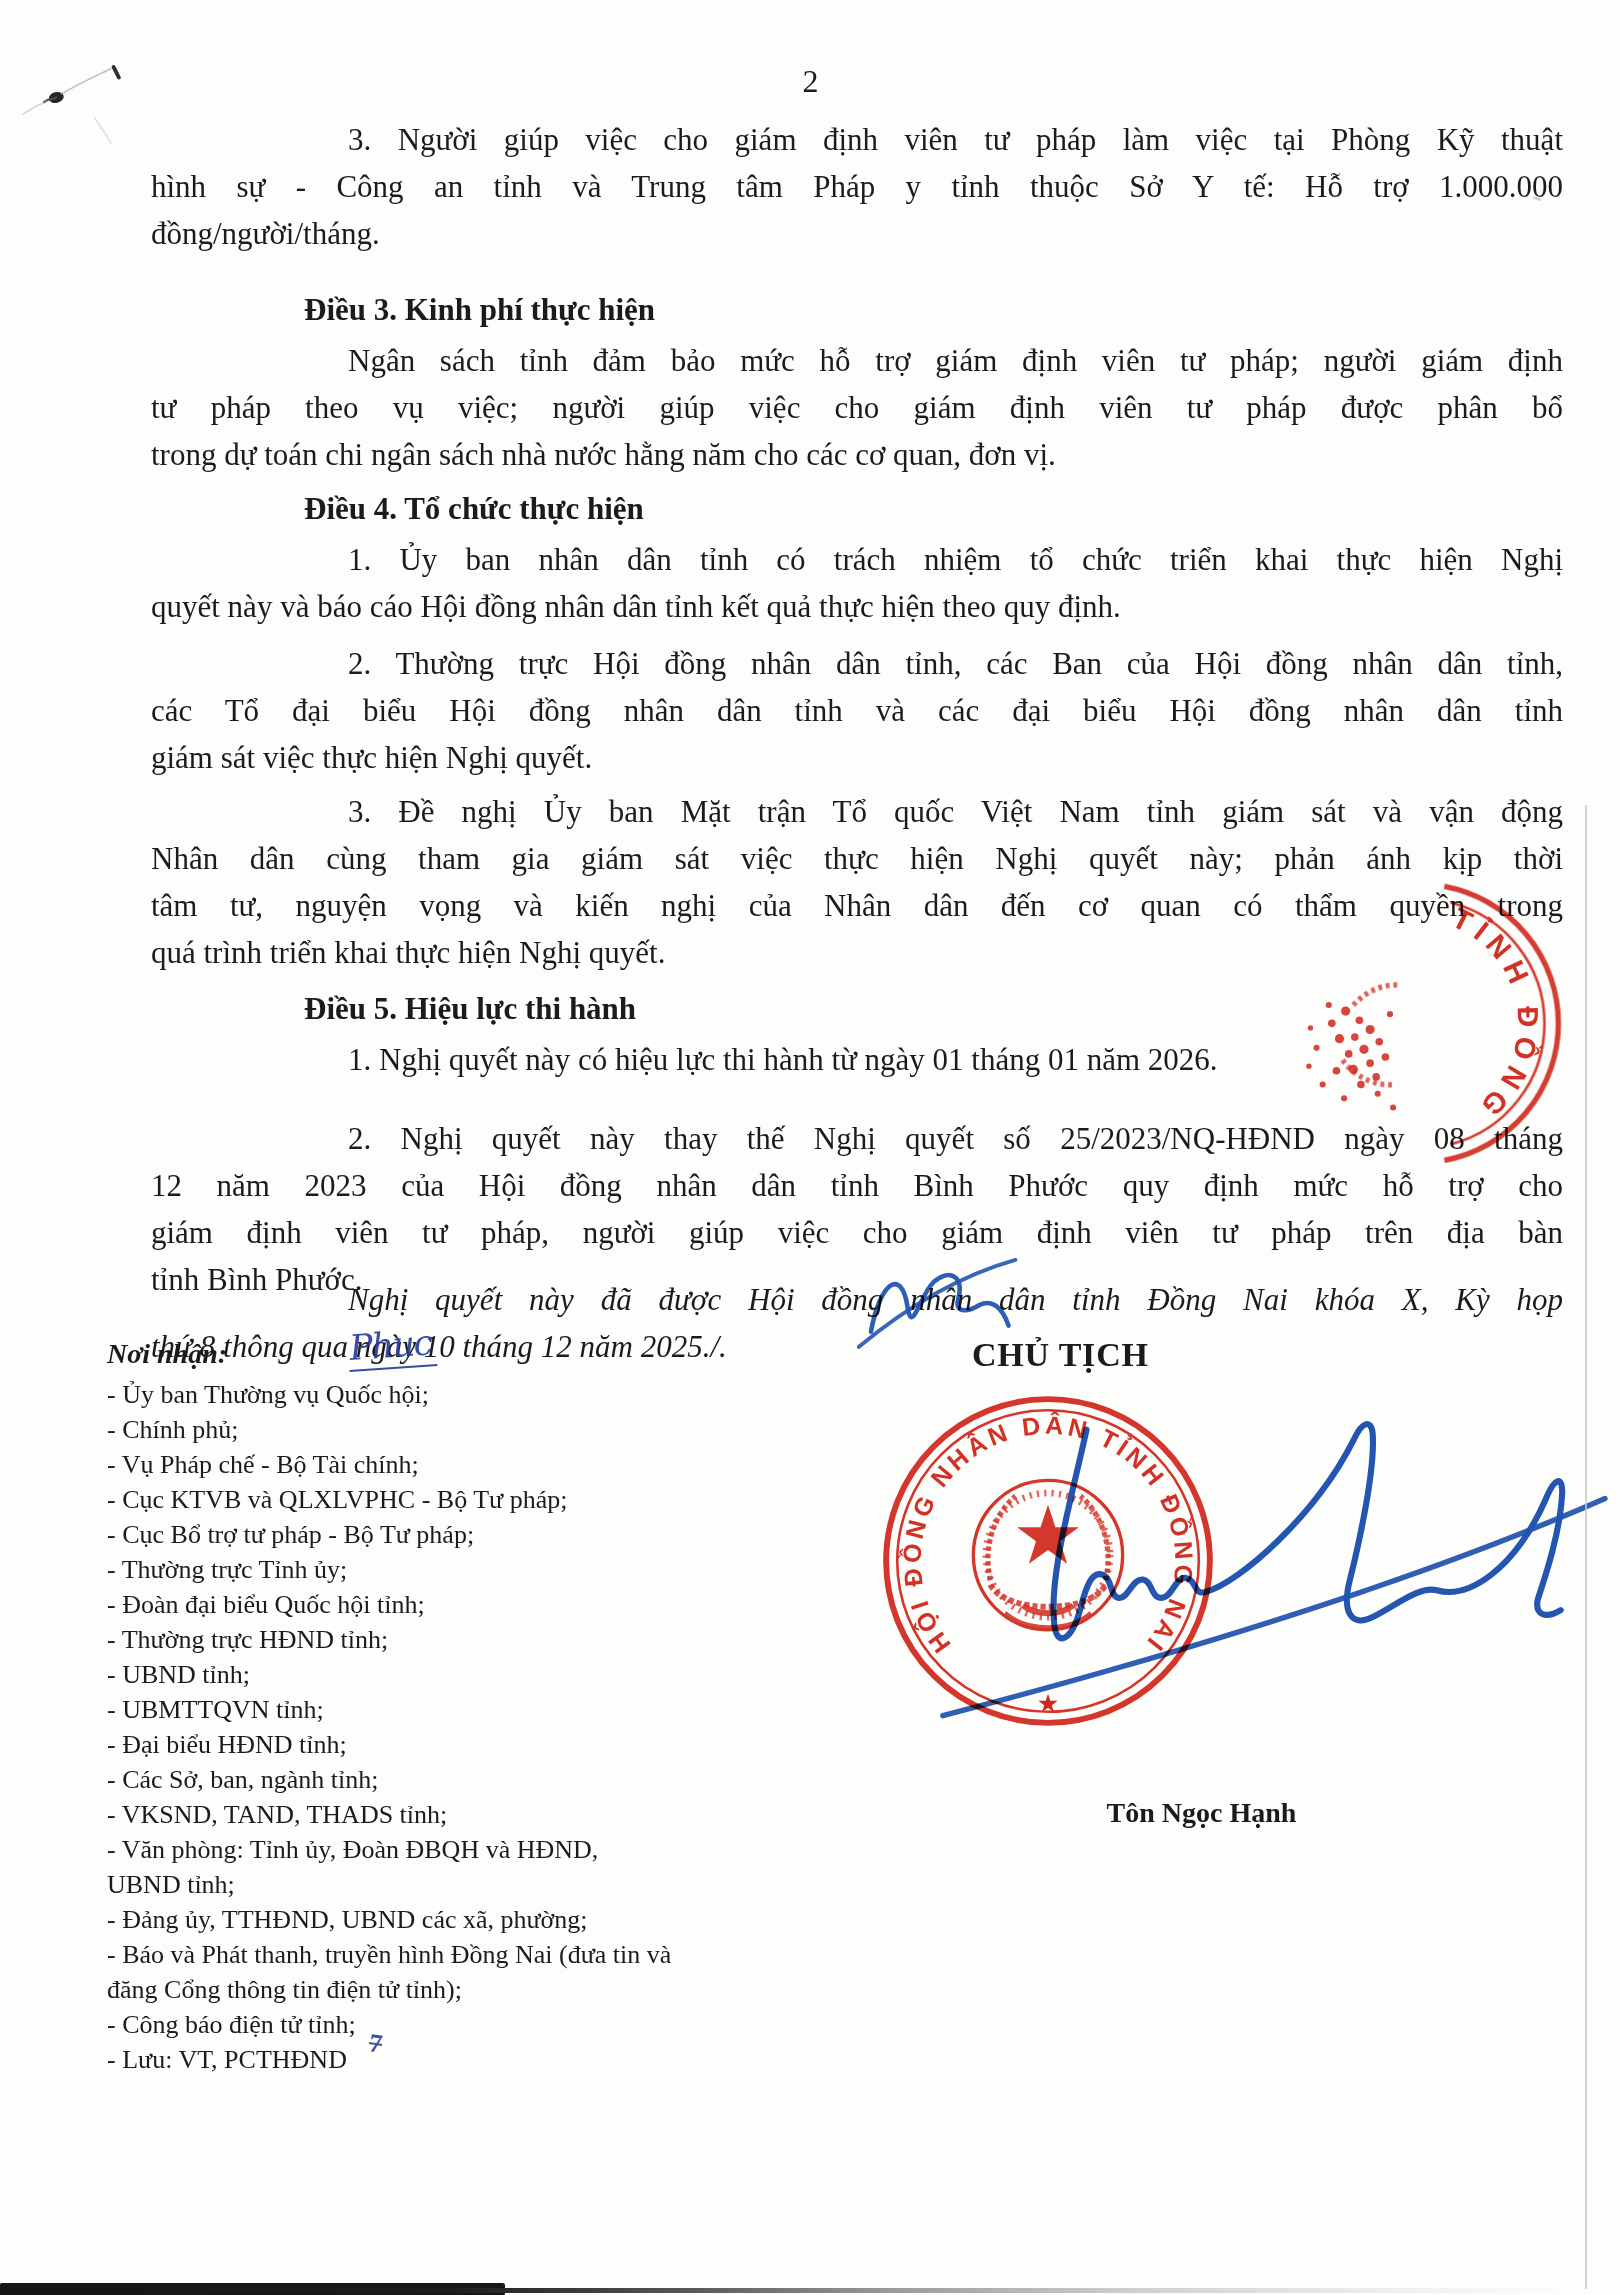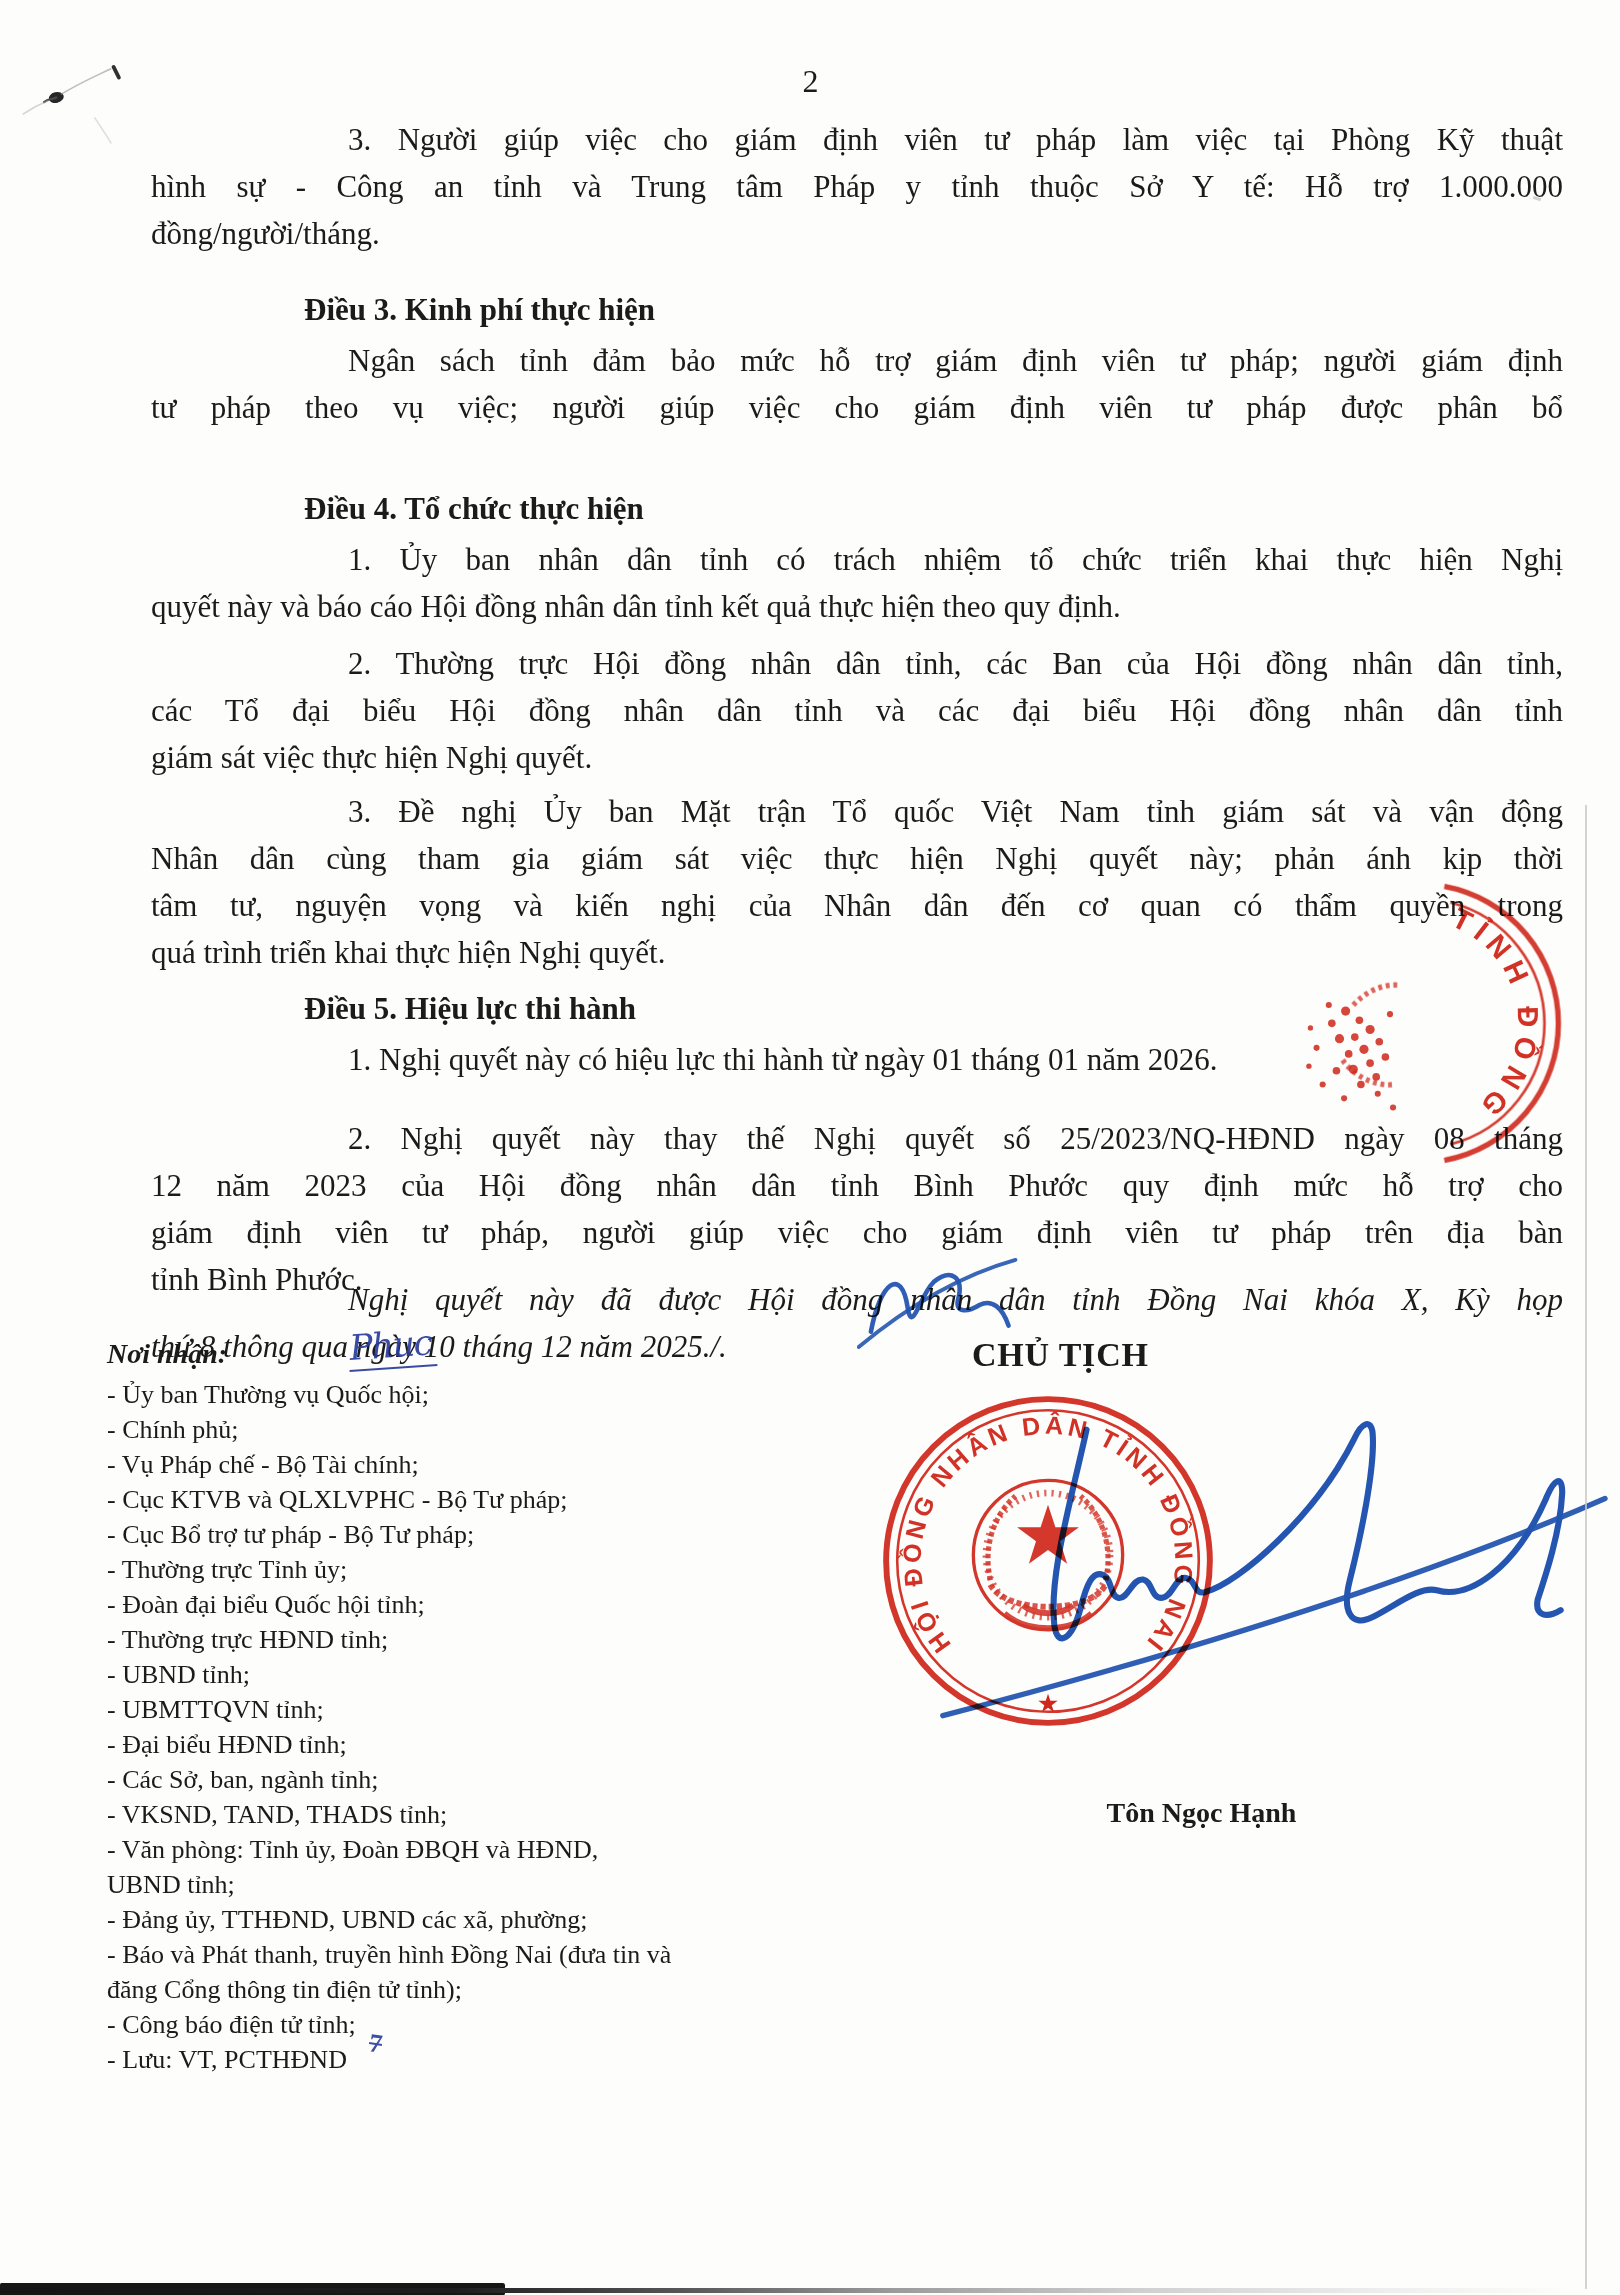--- a/index.html
+++ b/index.html
@@ -62,20 +62,21 @@
 
   <div class="abs textcol" style="top:116px">
       <div class="jline first">3. Người giúp việc cho giám định viên tư pháp làm việc tại Phòng Kỹ thuật</div>
       <div class="jline">hình sự - Công an tỉnh và Trung tâm Pháp y tỉnh thuộc Sở Y tế: Hỗ trợ 1.000.000</div>
       <div class="jline last">đồng/người/tháng.</div>
     </div>
   <div class="abs heading" style="top:288px">Điều 3. Kinh phí thực hiện</div>
   <div class="abs textcol" style="top:337px">
       <div class="jline first">Ngân sách tỉnh đảm bảo mức hỗ trợ giám định viên tư pháp; người giám định</div>
       <div class="jline">tư pháp theo vụ việc; người giúp việc cho giám định viên tư pháp được phân bổ</div>
+      <div class="jline last">trong dự toán chi ngân sách nhà nước hằng năm cho các cơ quan, đơn vị.</div>
     </div>
   <div class="abs heading" style="top:487px">Điều 4. Tổ chức thực hiện</div>
   <div class="abs textcol" style="top:536px">
       <div class="jline first">1. Ủy ban nhân dân tỉnh có trách nhiệm tổ chức triển khai thực hiện Nghị</div>
       <div class="jline last">quyết này và báo cáo Hội đồng nhân dân tỉnh kết quả thực hiện theo quy định.</div>
     </div>
   <div class="abs textcol" style="top:640px">
       <div class="jline first">2. Thường trực Hội đồng nhân dân tỉnh, các Ban của Hội đồng nhân dân tỉnh,</div>
       <div class="jline">các Tổ đại biểu Hội đồng nhân dân tỉnh và các đại biểu Hội đồng nhân dân tỉnh</div>
       <div class="jline last">giám sát việc thực hiện Nghị quyết.</div>

